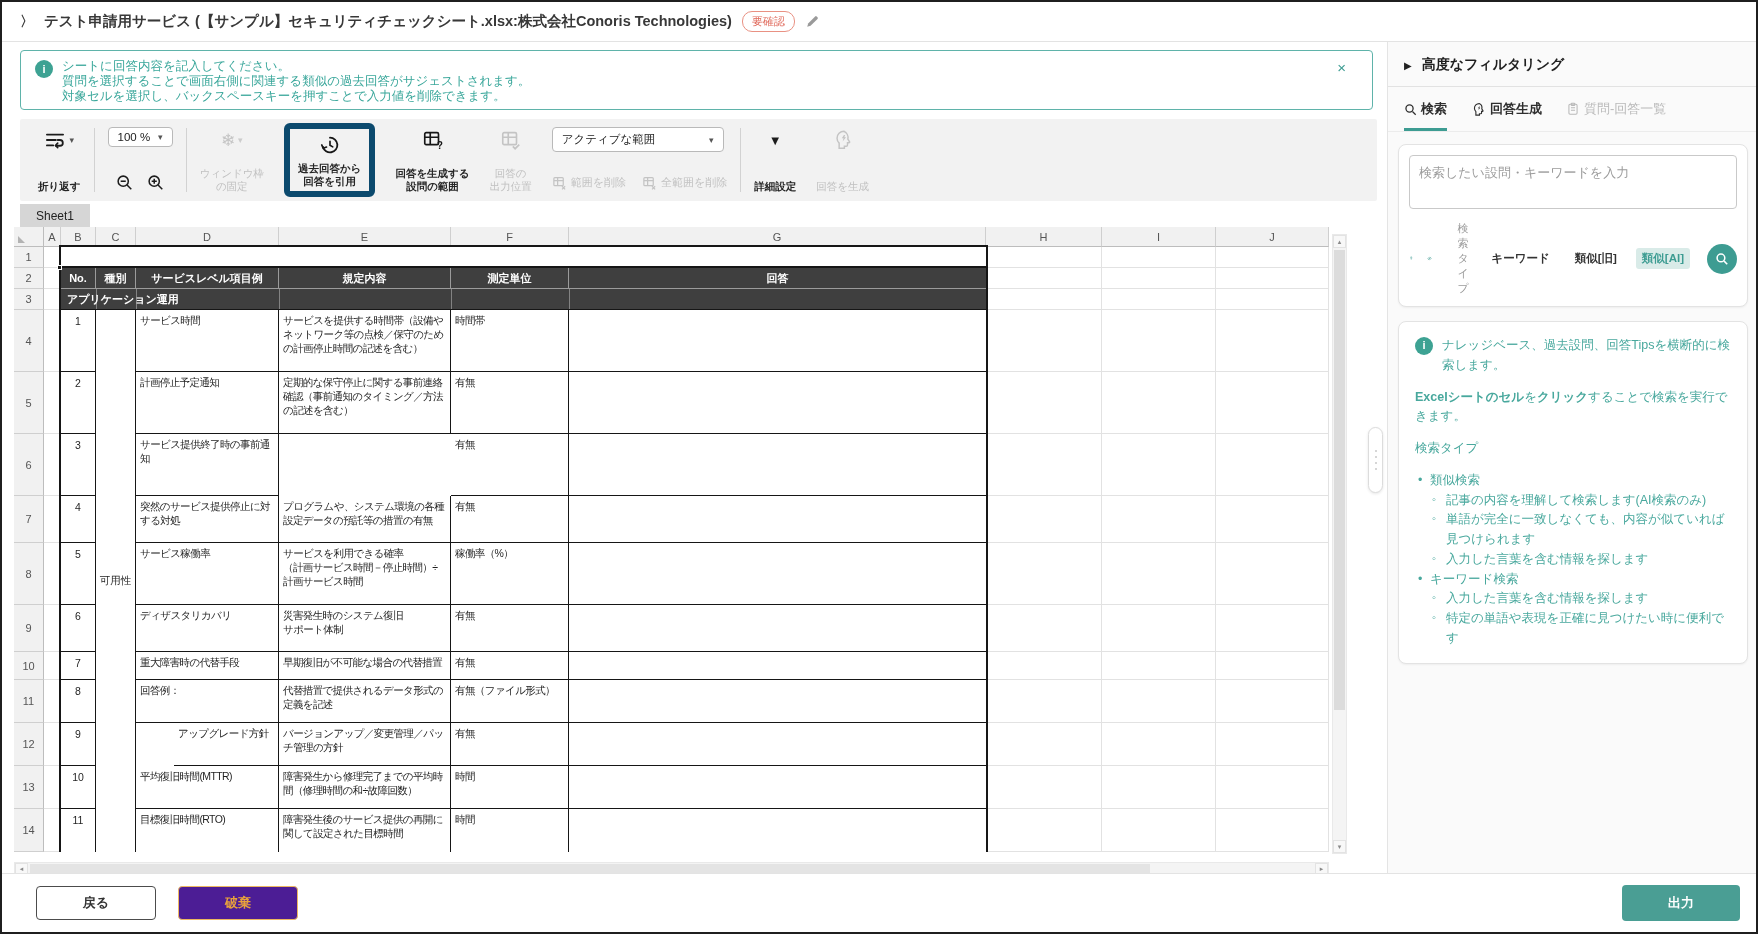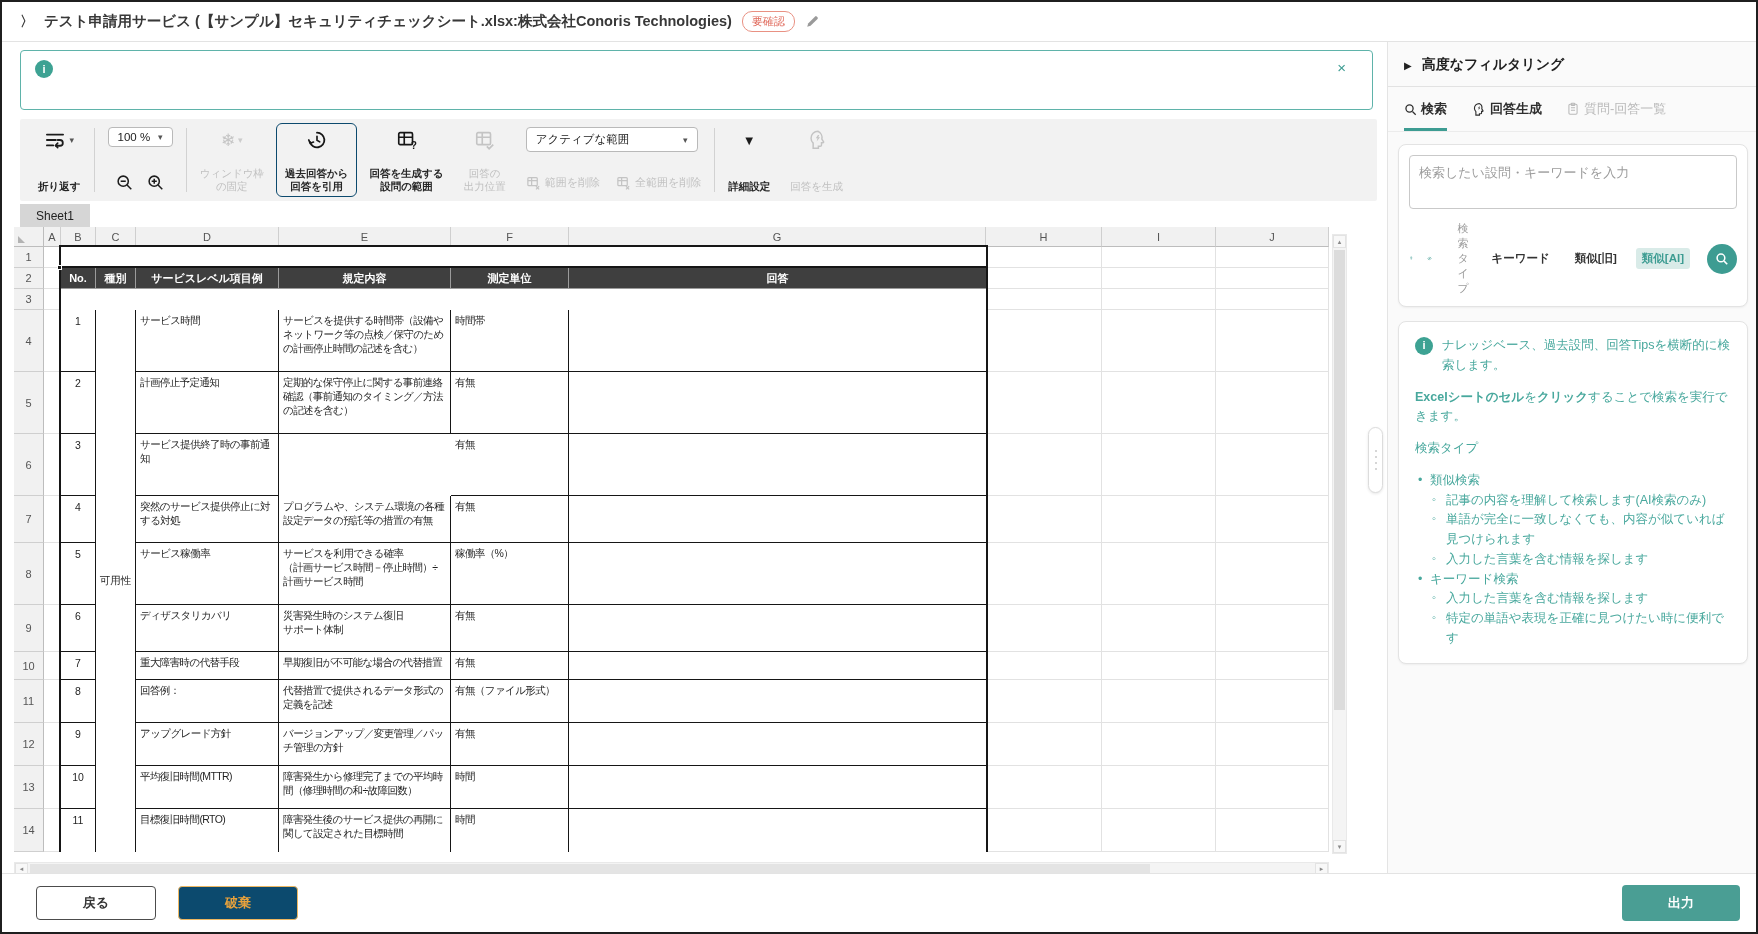--- a/index.html
+++ b/index.html
@@ -38,21 +38,21 @@
   .tdiv { width:1px; background:#d2d2d2; margin:4px 3px; }
   .ticon { display:flex; align-items:center; gap:3px; height:26px; }
   .tlabel { white-space:pre-line; text-align:center; font-size:10.5px; font-weight:700; color:#262626; line-height:13px;}
   .disabled .tlabel { color:#c0c0c0; font-weight:400; }
   .caret { font-size:9px; color:#555; }
   .disabled .caret { color:#ccc; }
   .zoombox { border:1px solid #b9b9b9; border-radius:4px; background:#fff; padding:3px 9px;
              font-size:11.5px; color:#222; display:flex; align-items:center; gap:8px; }
   .zoomicons { display:flex; gap:14px; align-items:center; padding-bottom:2px; }
   .snow { font-size:17px; color:#c4c4c4; line-height:1; }
-  .hl { border:1px solid #0c4a6e; border-radius:6px; display:flex; margin:-1px 2px; }
+  .hl { border:6px solid #0c4a6e; border-radius:6px; display:flex; margin:-1px 10px; }
   .hl .tgroup { padding:3px 8px; }
   .rangegrp { justify-content:space-between; align-items:stretch; }
   .rangesel { width:172px; border:1px solid #b9b9b9; border-radius:4px; background:#fff; padding:4px 9px;
               font-size:11.5px; color:#222; display:flex; align-items:center; justify-content:space-between; }
   .rangebtns { display:flex; gap:16px; align-items:center; padding-bottom:3px; }
   .rbtn { display:flex; align-items:center; gap:4px; font-size:11px; color:#c2c2c2; }
   .bigcaret { font-size:13px; color:#1c1c1c; }
 
   
   .sheettab { position:absolute; left:18px; top:162px; width:70px; height:23px; background:#d6d6d6;
@@ -148,21 +148,21 @@
   .drag { position:absolute; left:1366px; top:425px; width:15px; height:66px; background:#fff;
           border:1px solid #dcdcdc; border-radius:8px; box-shadow:0 1px 3px rgba(0,0,0,.10); z-index:6;
           display:flex; flex-direction:column; align-items:center; justify-content:center; gap:4px;}
   .drag i { width:2px; height:2px; border-radius:50%; background:#c9c9c9; display:block; }
 
   
   .footer { position:absolute; left:0; right:0; bottom:0; height:59px; background:#fff; border-top:1px solid #e3e3e3; }
   .btn-back { position:absolute; left:34px; top:12px; width:120px; height:34px; background:#fff;
               border:1.5px solid #4c4c4c; border-radius:4px; font-weight:700; font-size:13px; color:#333;
               font-family:inherit; }
-  .btn-discard { position:absolute; left:176px; top:12px; width:120px; height:34px; background:#0c4a6e;
+  .btn-discard { position:absolute; left:176px; top:12px; width:120px; height:34px; background:#4c1d95;
               border:1px solid #edb761; border-radius:4px; font-weight:700; font-size:13px; color:#e8a23c;
               font-family:inherit; }
   .btn-export { position:absolute; right:16px; top:11px; width:118px; height:36px; background:#4a9e94;
               border:none; border-radius:4px; font-weight:700; font-size:13px; color:#fff; font-family:inherit; }
 </style>
 </head>
 <body>
 
 <div class="app">
 
@@ -175,20 +175,25 @@
           <path d="M3 17l1.2-4.4 9.3-9.3a1.5 1.5 0 012.1 0l1.1 1.1a1.5 1.5 0 010 2.1l-9.3 9.3L3 17z" fill="#9a9a9a"></path>
         </svg>
     </span>
   </div>
 
   <div class="main">
 
     <div class="banner">
       <div class="banner-row">
         <div class="info-ic">i</div>
+        <div class="banner-lines">
+          <div>シートに回答内容を記入してください。</div>
+          <div>質問を選択することで画面右側に関連する類似の過去回答がサジェストされます。</div>
+          <div>対象セルを選択し、バックスペースキーを押すことで入力値を削除できます。</div>
+        </div>
       </div>
       <span class="banner-close">×</span>
     </div>
 
     <div class="toolbar">
 
       <div class="tgroup">
         <div class="ticon">
           <svg width="22" height="18" viewBox="0 0 24 20" fill="none" stroke="#1c1c1c" stroke-width="2" stroke-linecap="round">
             <path d="M3 4h18M3 10h10M3 16h7"></path>
@@ -486,20 +491,21 @@
         <div class="sel">
           <div class="handle"></div>
         </div>
         <div class="" id="tbl">
           <div class="th" style="grid-area: 1 / 1;">No.</div>
           <div class="th" style="grid-area: 1 / 2;">種別</div>
           <div class="th" style="grid-area: 1 / 3;">サービスレベル項目例</div>
           <div class="th" style="grid-area: 1 / 4;">規定内容</div>
           <div class="th" style="grid-area: 1 / 5;">測定単位</div>
           <div class="th noR" style="grid-area: 1 / 6;">回答</div>
+          <div class="sectionrow">アプリケーション運用</div>
           <div class="cat">可用性</div>
           <div class="td cno" style="grid-area: 3 / 1;">1</div>
           <div class="td citem" style="grid-area: 3 / 3;">サービス時間</div>
           <div class="td cunit" style="grid-area: 3 / 5;">時間帯</div>
           <div class="td ccontent" style="grid-area: 3 / 4;">サービスを提供する時間帯（設備やネットワーク等の点検／保守のための計画停止時間の記述を含む）</div>
           <div class="td cans" style="grid-area: 3 / 6;"></div>
           <div class="td cno" style="grid-area: 4 / 1;">2</div>
           <div class="td citem" style="grid-area: 4 / 3;">計画停止予定通知</div>
           <div class="td ccontent" style="grid-area: 4 / 4;">定期的な保守停止に関する事前連絡確認（事前通知のタイミング／方法の記述を含む）</div>
           <div class="td cunit" style="grid-area: 4 / 5;">有無</div>
@@ -529,21 +535,21 @@
           <div class="td citem" style="grid-area: 9 / 3;">重大障害時の代替手段</div>
           <div class="td ccontent" style="grid-area: 9 / 4;">早期復旧が不可能な場合の代替措置</div>
           <div class="td cunit" style="grid-area: 9 / 5;">有無</div>
           <div class="td cans" style="grid-area: 9 / 6;"></div>
           <div class="td cno" style="grid-area: 10 / 1;">8</div>
           <div class="td citem" style="grid-area: 10 / 3;">回答例：</div>
           <div class="td ccontent" style="grid-area: 10 / 4;">代替措置で提供されるデータ形式の定義を記述</div>
           <div class="td cunit" style="grid-area: 10 / 5;">有無（ファイル形式）</div>
           <div class="td cans" style="grid-area: 10 / 6;"></div>
           <div class="td cno" style="grid-area: 11 / 1;">9</div>
-          <div class="td citem" style="grid-area: 11 / 3;">アップグレード方針</div>
+          <div class="td citem" style="grid-area: 11 / 3; margin-left: 38px;">アップグレード方針</div>
           <div class="td ccontent" style="grid-area: 11 / 4;">バージョンアップ／変更管理／パッチ管理の方針</div>
           <div class="td cunit" style="grid-area: 11 / 5;">有無</div>
           <div class="td cans" style="grid-area: 11 / 6;"></div>
           <div class="td cno" style="grid-area: 12 / 1;">10</div>
           <div class="td citem" style="grid-area: 12 / 3;">平均復旧時間(MTTR)</div>
           <div class="td ccontent" style="grid-area: 12 / 4;">障害発生から修理完了までの平均時間（修理時間の和÷故障回数）</div>
           <div class="td cunit" style="grid-area: 12 / 5;">時間</div>
           <div class="td cans" style="grid-area: 12 / 6;"></div>
           <div class="td cno lastrow" style="grid-area: 13 / 1;">11</div>
           <div class="td citem lastrow" style="grid-area: 13 / 3;">目標復旧時間(RTO)</div>

